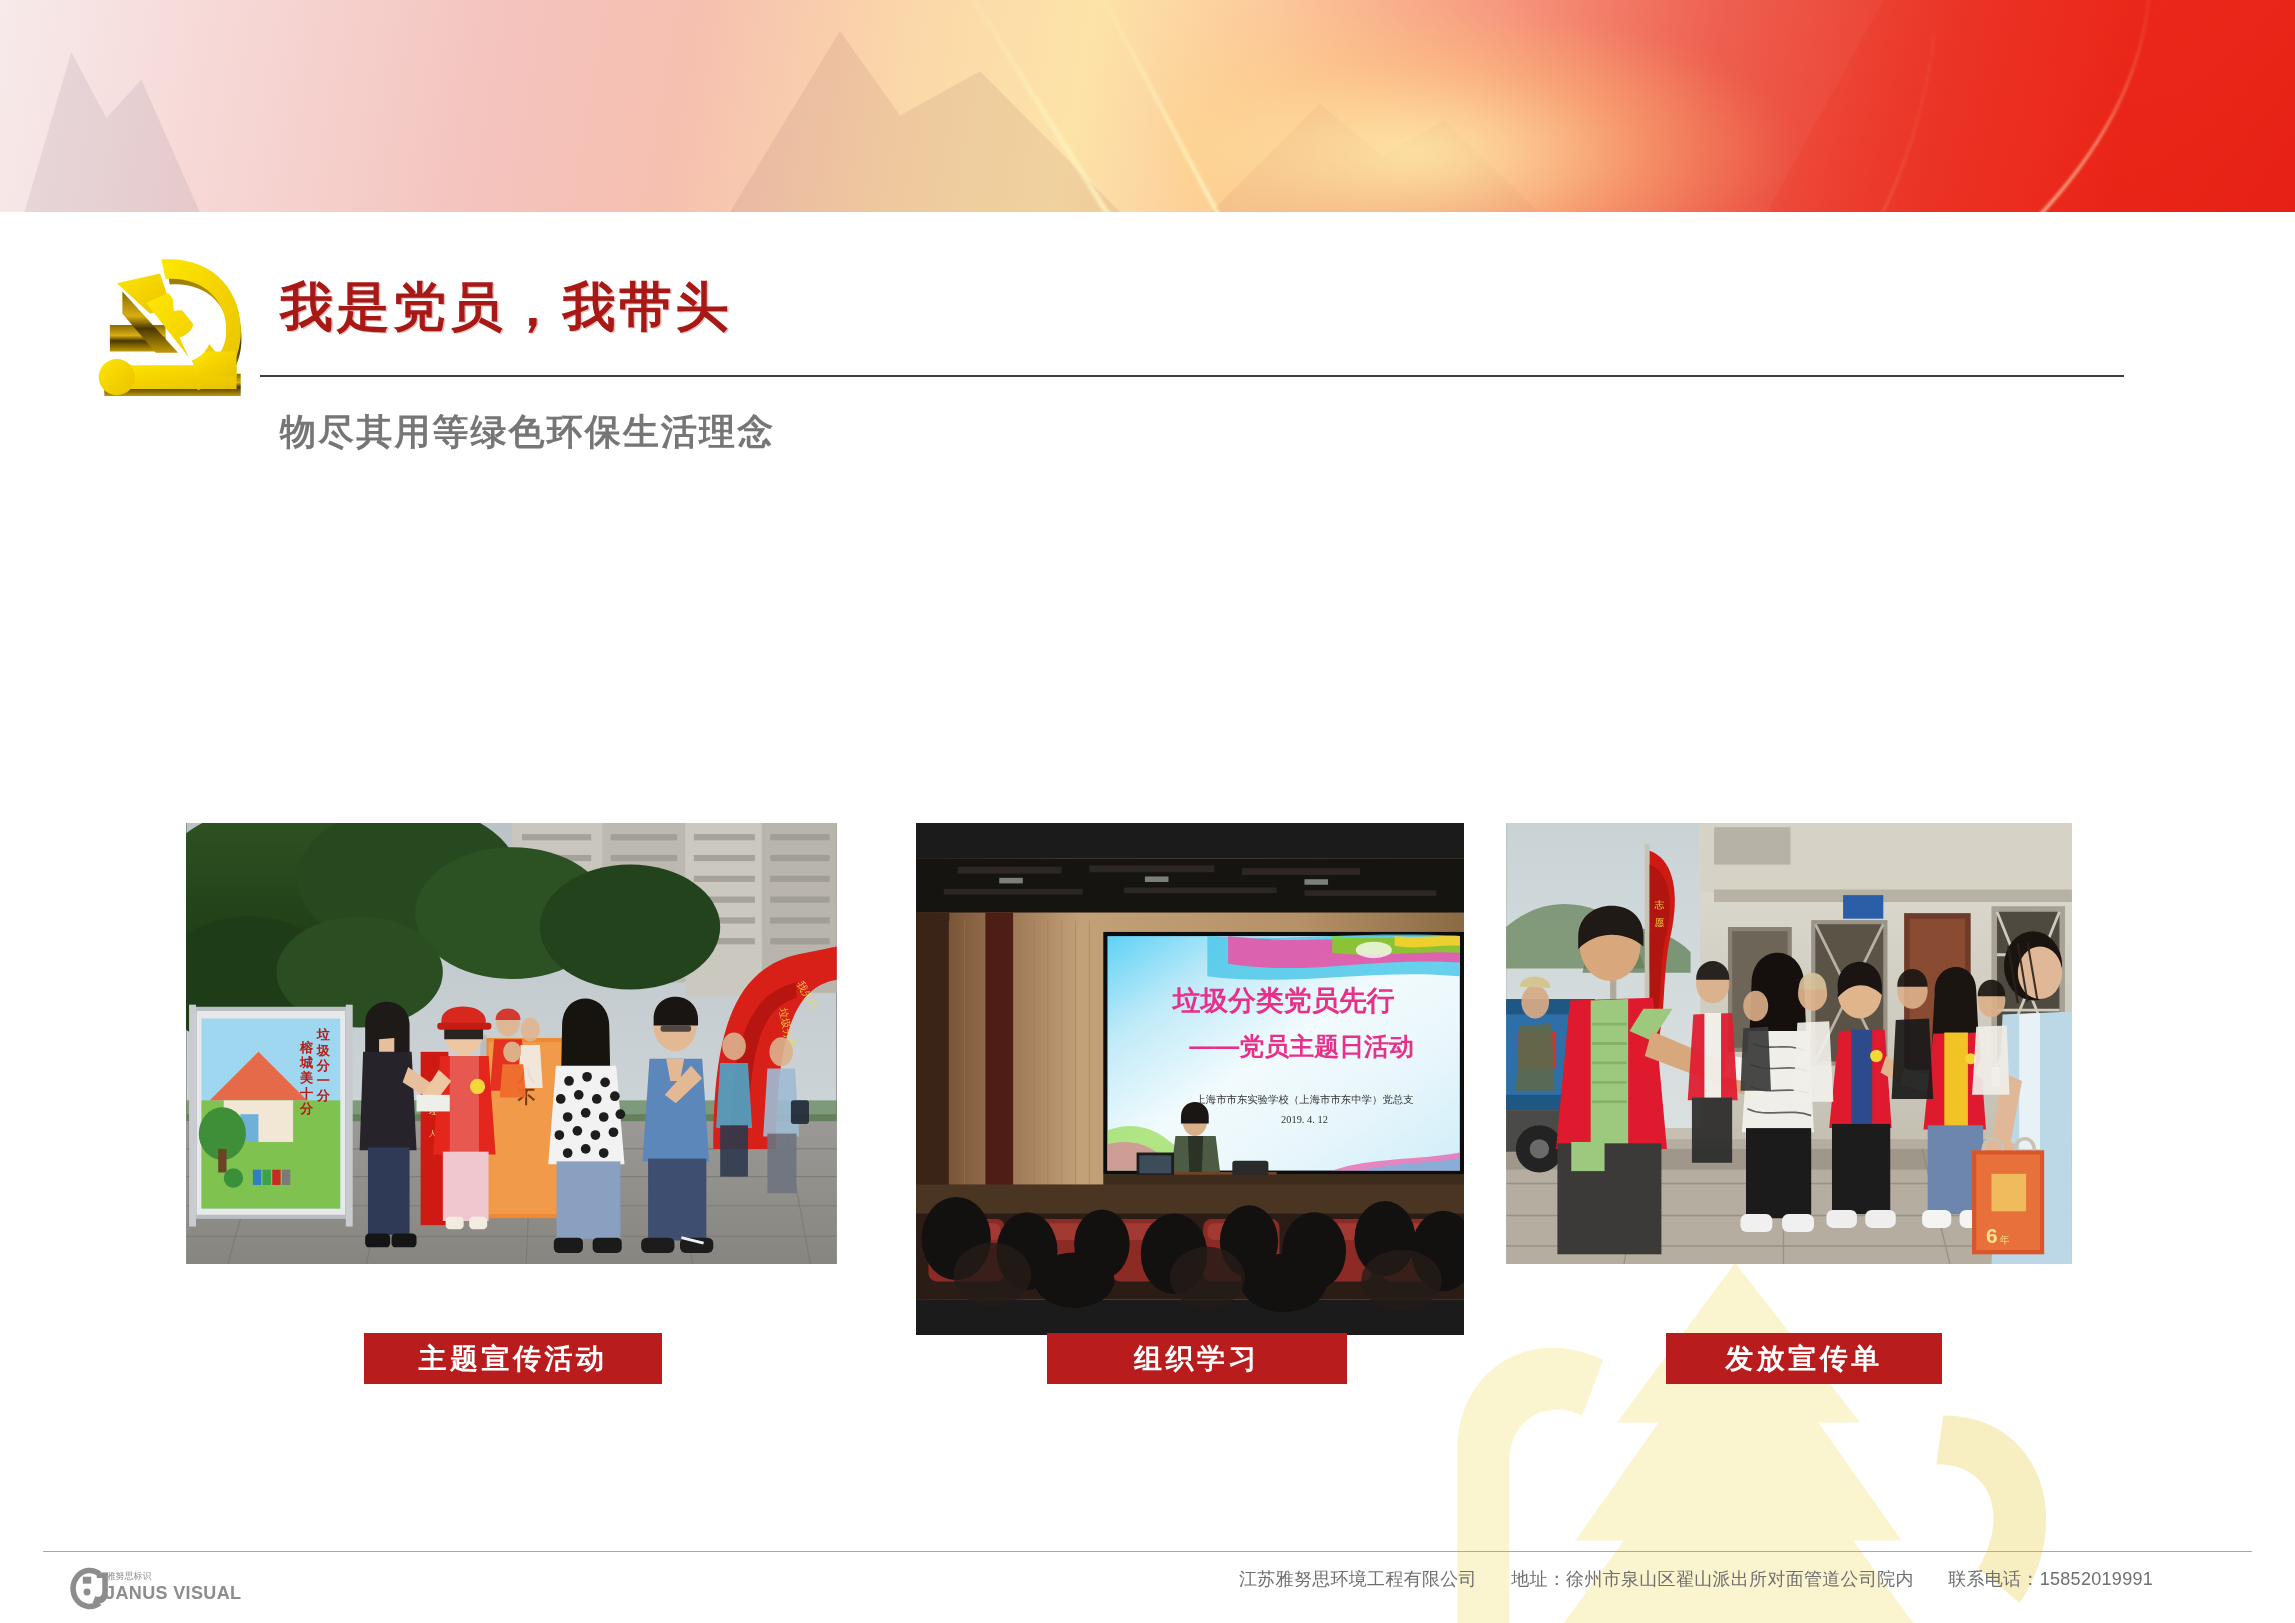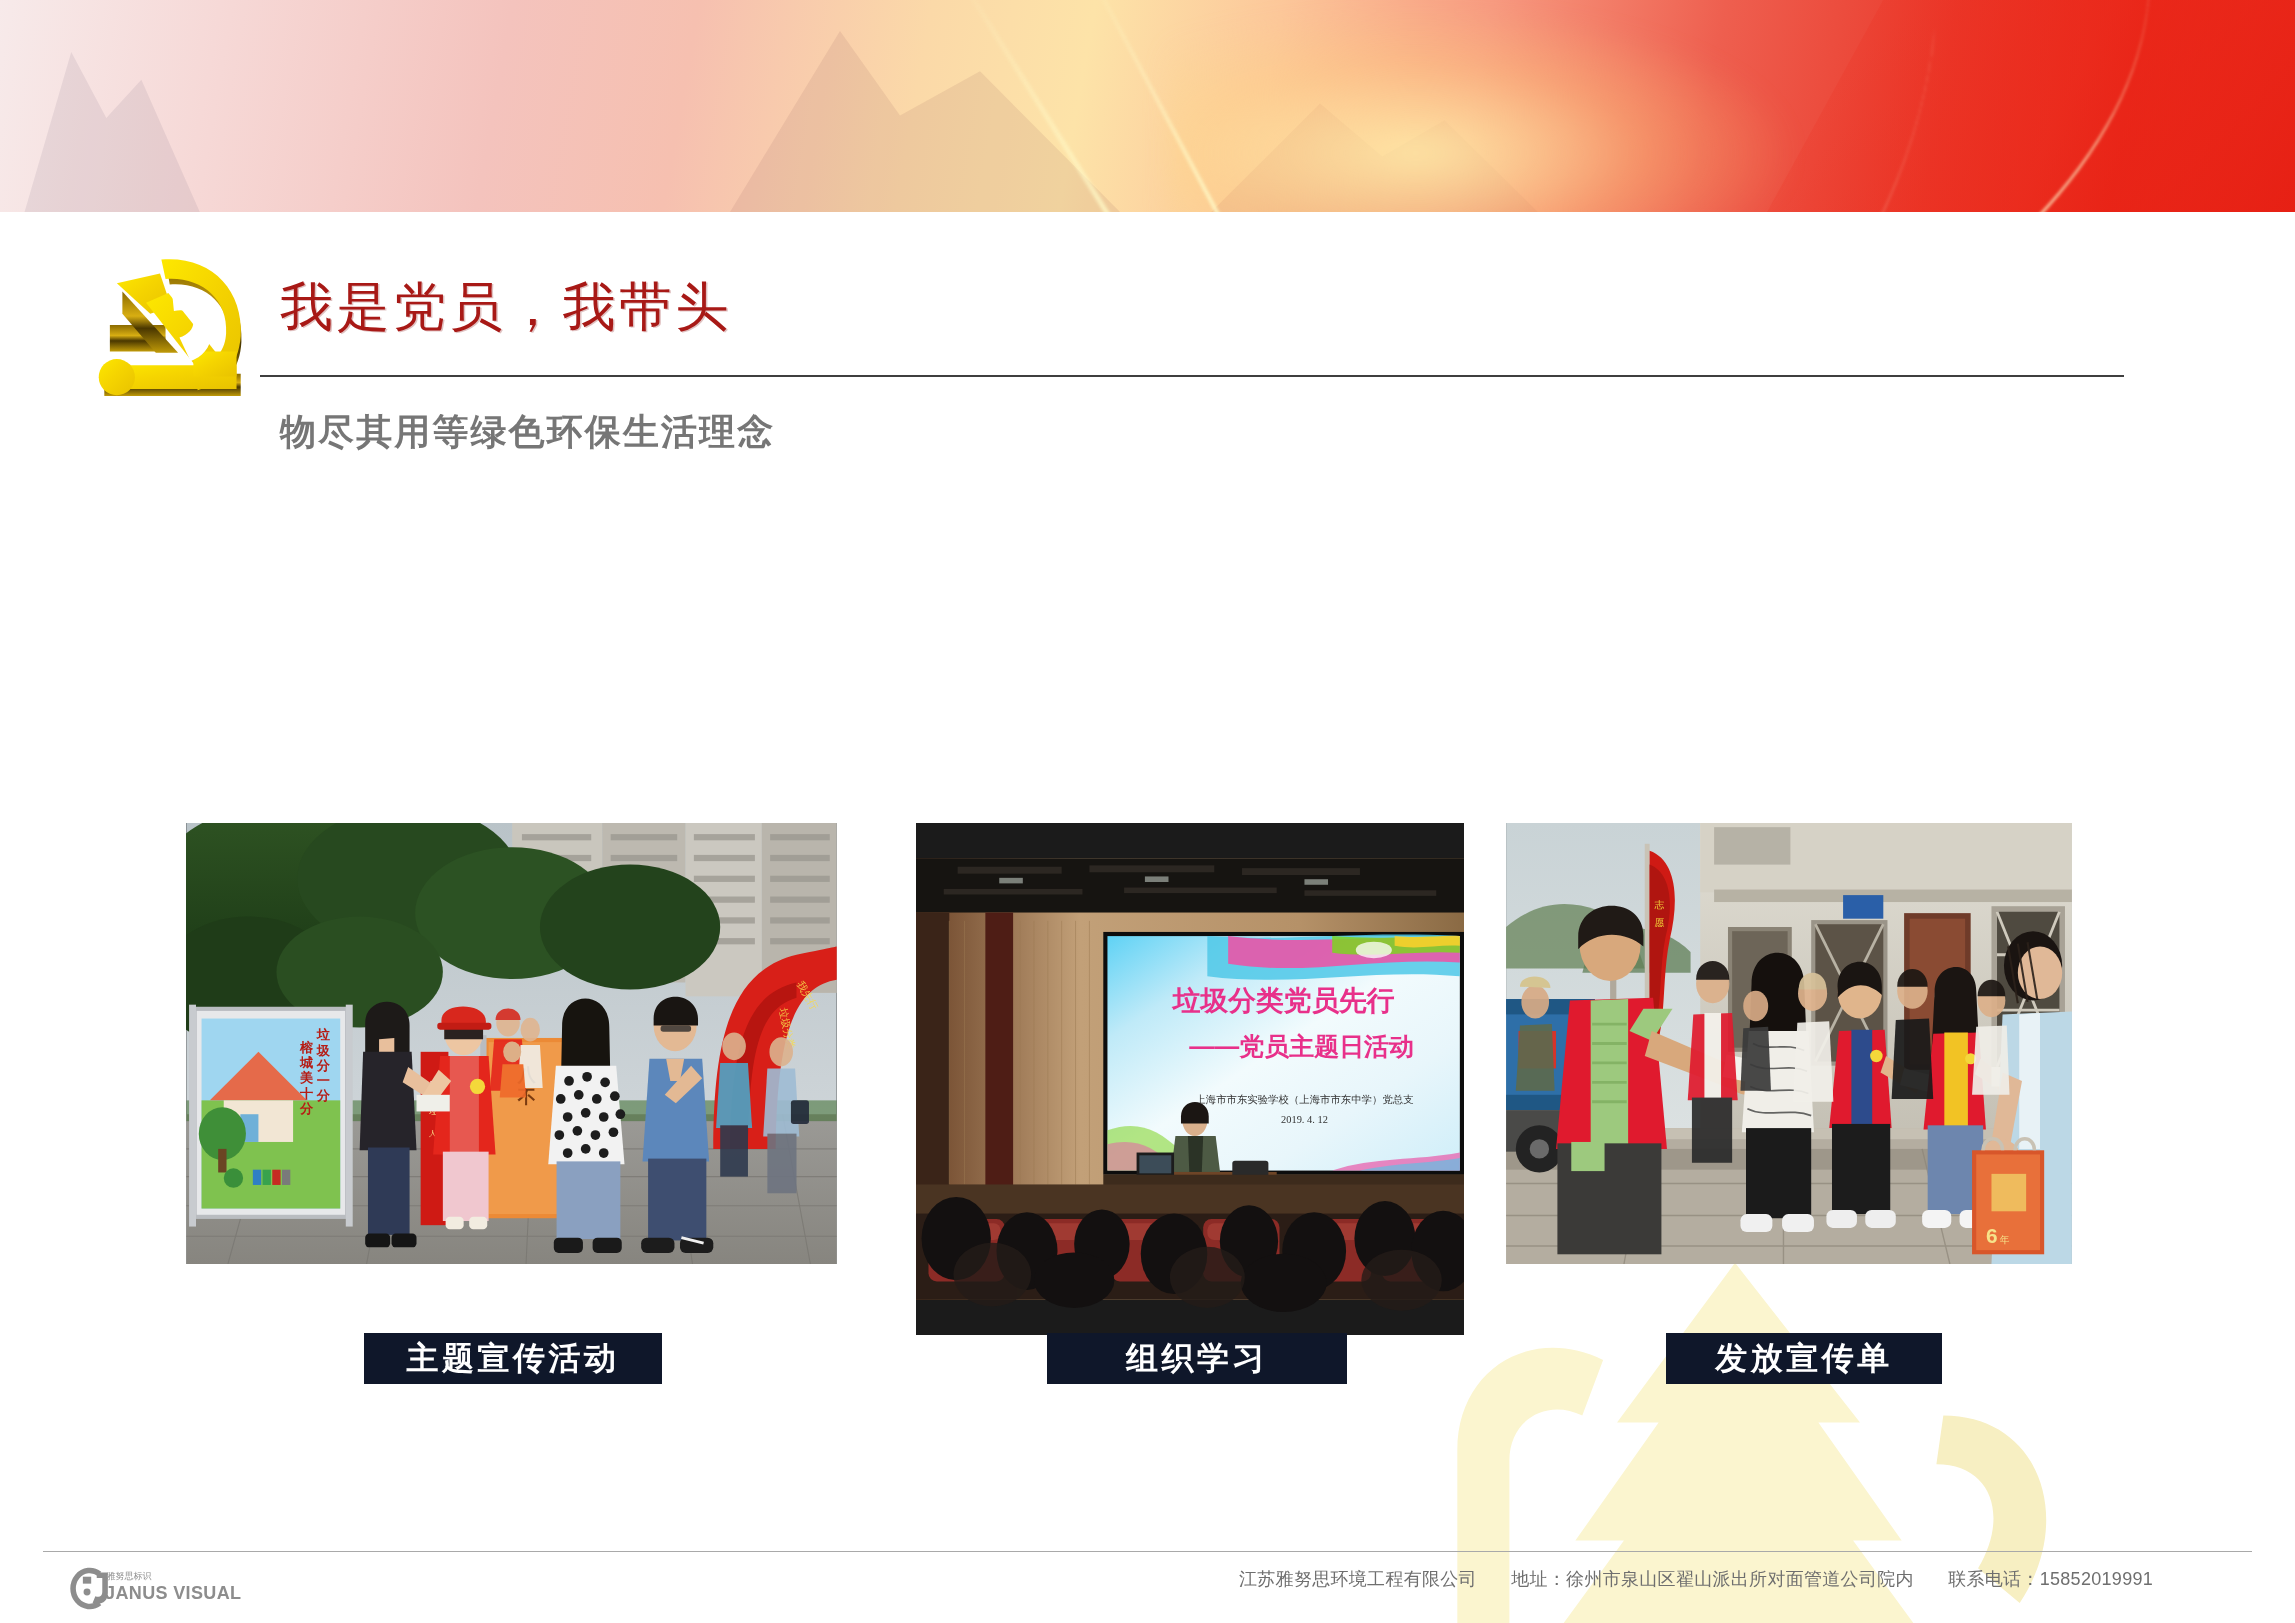--- a/index.html
+++ b/index.html
@@ -129,21 +129,21 @@
     top: 247px;
     width: 174px;
     height: 158px;
   }
 
   .main-title {
     position: absolute;
     left: 280px;
     top: 280px;
     font-size: 53px;
-    font-weight: normal;
+    font-weight: bold;
     color: #a81916;
     letter-spacing: 3.5px;
     line-height: 1;
     white-space: nowrap;
     text-shadow: 1.4px 1.4px 0 rgba(130,10,10,0.25);
   }
 
   .title-rule {
     position: absolute;
     left: 260px;
@@ -187,23 +187,23 @@
   }
   .photo-1 { left: 186px;  top: 823px; width: 651px; height: 441px; }
   .photo-2 { left: 916px; top: 823px; width: 548px; height: 512px; }
   .photo-3 { left: 1506px; top: 823px; width: 566px; height: 441px; }
 
   .photo svg { display: block; width: 100%; height: 100%; }
 
   
   .caption {
     position: absolute;
-    background: #0f172a;
+    background: #b91c1c;
     color: #ffffff;
-    font-size: 32px;
+    font-size: 28px;
     font-weight: bold;
     letter-spacing: 3.5px;
     text-align: center;
     line-height: 51px;
     height: 51px;
   }
   .cap-1 { left: 364px;  top: 1333px; width: 298px; }
   .cap-2 { left: 1047px; top: 1333px; width: 300px; }
   .cap-3 { left: 1666px; top: 1333px; width: 276px; }
 

